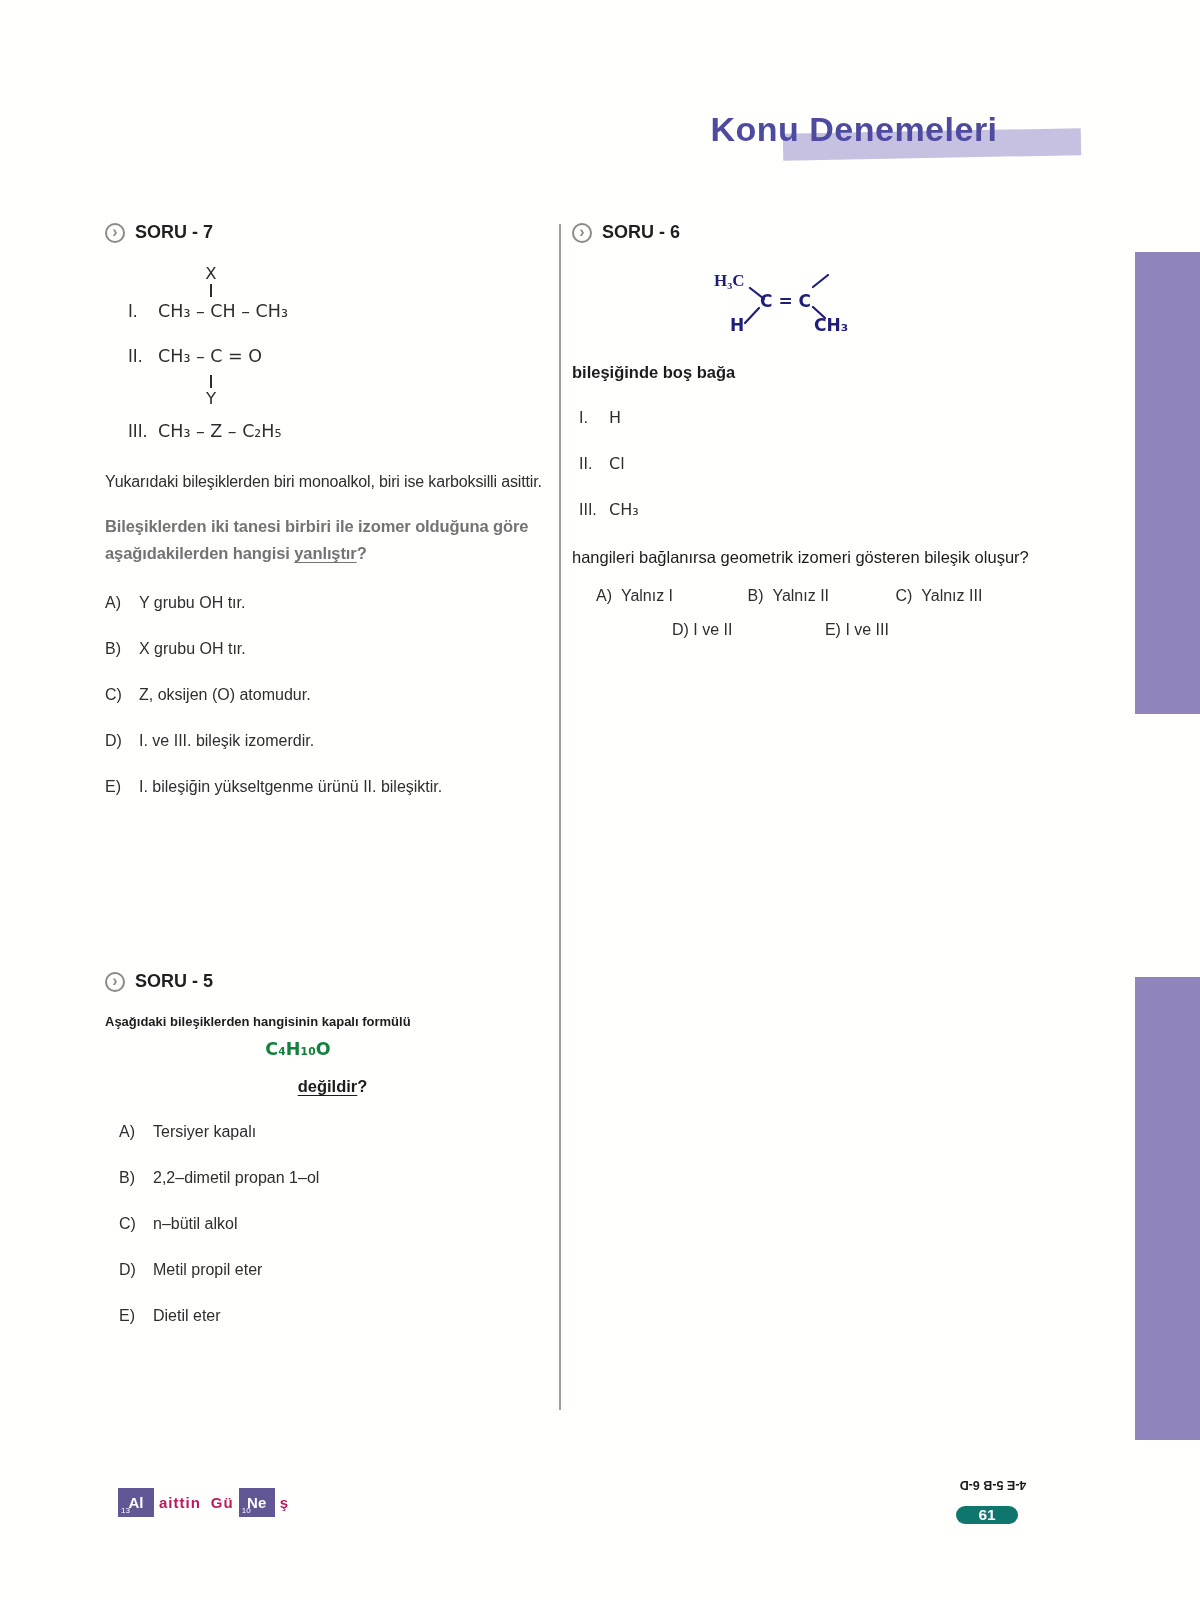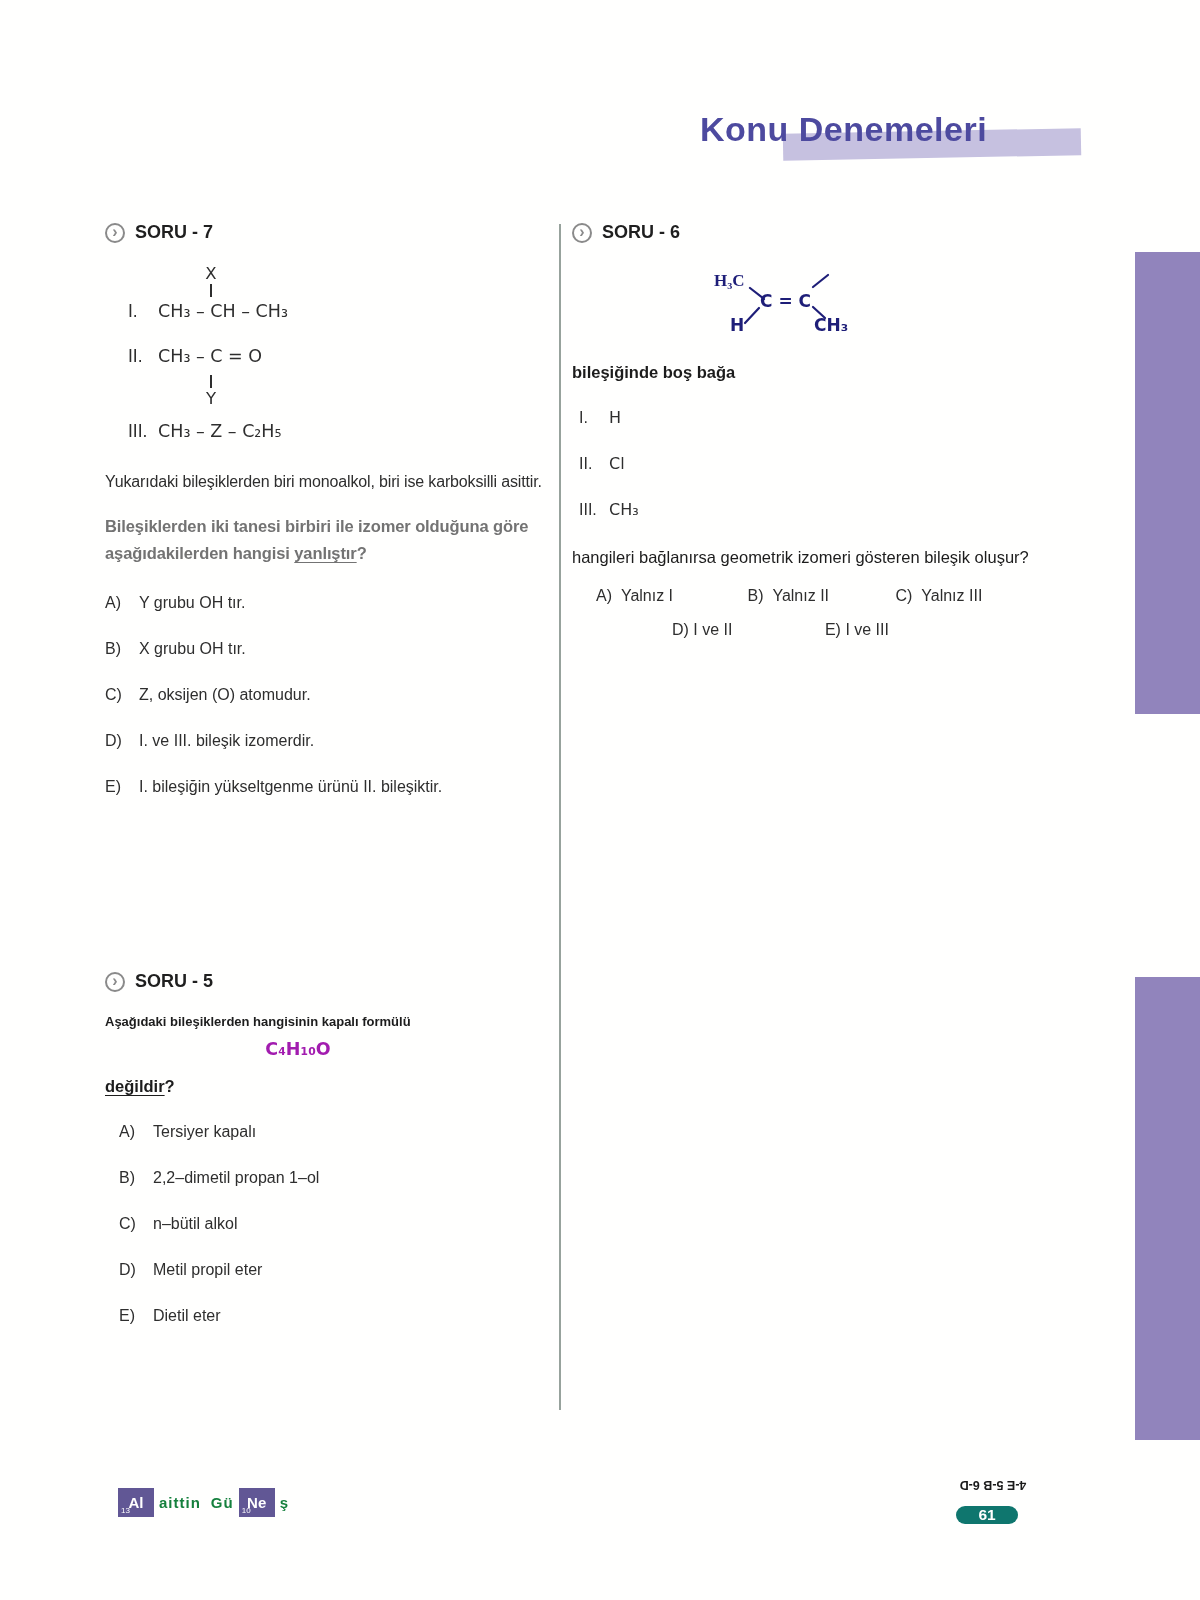--- a/index.html
+++ b/index.html
@@ -6,21 +6,21 @@
   .page{
     position:relative;width:1200px;height:1600px;background:#fffffe;
     font-family:"Liberation Sans",sans-serif;color:#2e2e2e;overflow:hidden;margin:0 auto;
   }
   
   .header-highlight{
     position:absolute;left:783px;top:131px;width:298px;height:27px;
     background:#c6c1e0;transform:rotate(-1.1deg);
   }
   .header-title{
-    position:absolute;left:700px;top:110px;width:380px;text-align:left;
+    position:absolute;left:664px;top:110px;width:380px;text-align:center;
     font-size:34px;font-weight:bold;color:#4d4a9f;letter-spacing:.5px;
   }
   
   .divider{position:absolute;left:559px;top:224px;width:2px;height:1186px;background:#97a29c;}
   .strip{position:absolute;left:1135px;width:65px;background:#9184bc;}
   .strip1{top:252px;height:462px;}
   .strip2{top:977px;height:463px;}
   
   .col{position:absolute;top:222px;}
   .col-left{left:105px;width:455px;}
@@ -49,22 +49,22 @@
   .struct-3{margin-top:14px;}
   
   .para{margin-top:26px;font-size:16px;line-height:27px;letter-spacing:-0.15px;width:455px;}
   .qbold{margin-top:18px;font-size:16.5px;font-weight:bold;line-height:27px;color:#737373;letter-spacing:-0.1px;}
   .u{text-decoration:underline;text-underline-offset:3px;}
   .opt{display:flex;margin-top:26px;font-size:16px;line-height:20px;}
   .opt .letter{width:34px;flex:none;}
   
   .q5-header{margin-top:174px;}
   .q5-intro{margin-top:22px;font-size:13px;font-weight:bold;color:#1c1c1c;}
-  .q5-formula{width:386px;text-align:center;margin-top:10px;font-size:17.5px;font-weight:bold;color:#a21caf;}
-  .q5-q{margin-top:18px;font-size:16.5px;font-weight:bold;color:#1c1c1c;}
+  .q5-formula{width:386px;text-align:center;margin-top:10px;font-size:17.5px;font-weight:bold;color:#15803d;}
+  .q5-q{margin-top:18px;font-size:16.5px;font-weight:bold;color:#1c1c1c;text-align:center;}
   .q5-opts .opt{padding-left:14px;}
   
   .q6-struct{
     position:relative;margin-left:142px;margin-top:28px;width:160px;height:68px;
     color:#1e1e78;font-weight:bold;font-size:17px;font-family:"DejaVu Sans",sans-serif;
   }
   .q6-struct span{position:absolute;white-space:nowrap;}
   .s-h3c{left:0;top:0;font-family:Liberation Serif, serif;}
   .s-h{left:16px;top:44px;}
   .s-cc{left:46px;top:20px;}
@@ -78,21 +78,21 @@
   .q6-optrow{margin-top:16px;font-size:16px;white-space:nowrap;}
   .q6-optA{margin-left:24px;} .q6-optB{margin-left:70px;} .q6-optC{margin-left:62px;}
   .q6-optD{margin-left:100px;} .q6-optE{margin-left:88px;}
   
   .logo{position:absolute;left:118px;top:1488px;display:flex;align-items:center;}
   .el-box{
     position:relative;width:36px;height:29px;background:#615795;color:#fff;flex:none;
     display:flex;align-items:center;justify-content:center;font-weight:bold;font-size:15px;
   }
   .el-num{position:absolute;left:3px;bottom:2px;font-size:8px;font-weight:normal;}
-  .logo-gray{color:#15803d;font-size:15px;font-weight:bold;letter-spacing:1px;margin:4px 5px;}
+  .logo-gray{color:#be185d;font-size:15px;font-weight:bold;letter-spacing:1px;margin:4px 5px;}
   .answers{
     position:absolute;left:948px;top:1478px;width:90px;text-align:center;
     font-size:12.5px;font-weight:bold;color:#1a1a1a;transform:rotate(180deg);white-space:nowrap;
   }
   .page-badge{
     position:absolute;left:956px;top:1506px;width:62px;height:18px;background:#0f766e;
     border-radius:13px;color:#fff;font-weight:bold;font-size:15.5px;
     display:flex;align-items:center;justify-content:center;
   }
 </style>

